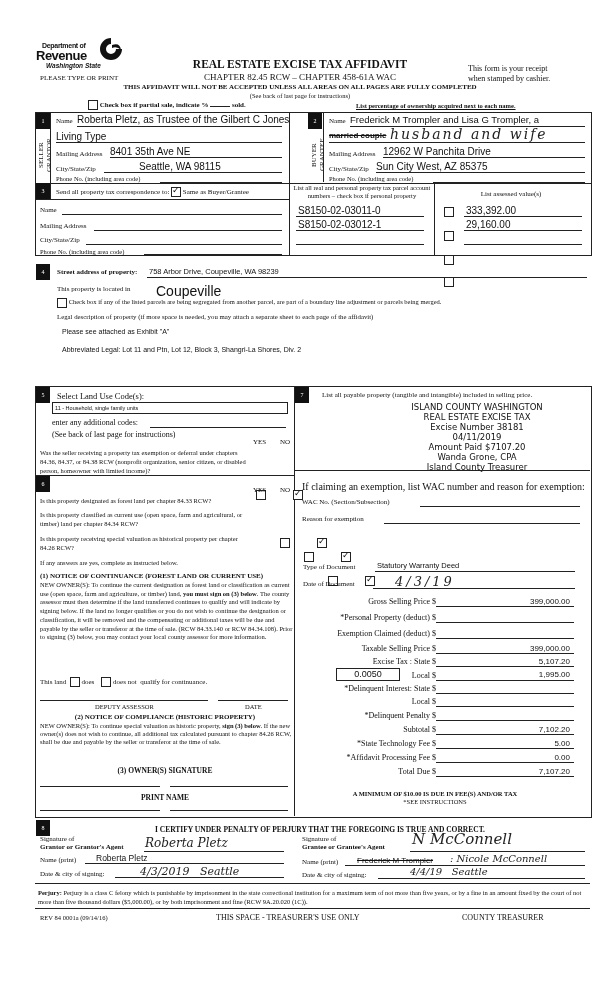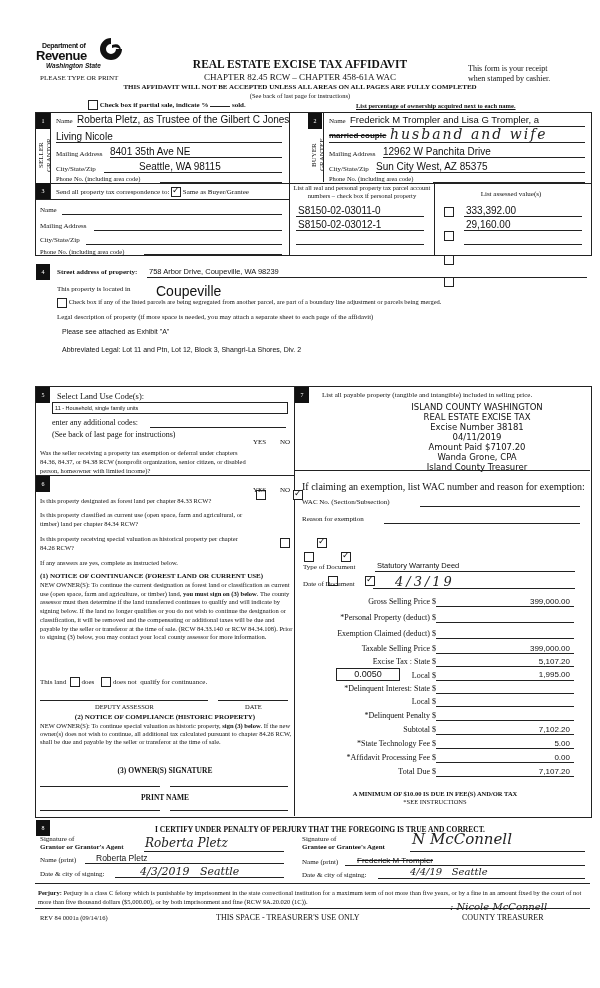--- a/index.html
+++ b/index.html
@@ -60,21 +60,21 @@
 <div class="secnum" style="left:36px;top:113px;">1</div>
 <div class="abs" style="left:50px;top:129px;width:1px;height:53px;background:#222;"></div>
 <div class="vert" style="left:37px;top:132px;width:14px;height:46px;">
   <span>SELLER</span><br><span>GRANTOR</span>
 </div>
 <div class="abs" style="left:50px;top:112px;width:1px;height:70px;background:#222;"></div>
 
 <div class="abs" style="left:56px;top:117px;font-size:7px;">Name</div>
 <div class="abs fill" style="left:77px;top:114px;">Roberta Pletz, as Trustee of the Gilbert C Jones</div>
 <div class="line" style="left:77px;top:126px;width:205px;"></div>
-<div class="abs fill" style="left:56px;top:131px;">Living Nicole</div>
+<div class="abs fill" style="left:56px;top:131px;">Living Type</div>
 <div class="line" style="left:56px;top:142px;width:226px;"></div>
 <div class="abs" style="left:56px;top:150px;font-size:7px;">Mailing Address</div>
 <div class="abs fill" style="left:110px;top:146px;">8401 35th Ave NE</div>
 <div class="line" style="left:110px;top:157px;width:172px;"></div>
 <div class="abs" style="left:56px;top:165px;font-size:7px;">City/State/Zip</div>
 <div class="abs fill" style="left:104px;top:161px;margin-left:35px;">Seattle, WA 98115</div>
 <div class="line" style="left:104px;top:172px;width:178px;"></div>
 <div class="abs" style="left:56px;top:175px;font-size:6.5px;">Phone No. (including area code)</div>
 <div class="line" style="left:160px;top:182px;width:122px;"></div>
 
@@ -317,21 +317,21 @@
 <div class="line" style="left:115px;top:877px;width:169px;"></div>
 
 <div class="abs" style="left:302px;top:835px;font-size:7px;line-height:8px;">
   <div>Signature of</div>
   <div class="b">Grantee or Grantee's Agent</div>
 </div>
 <div class="abs hand" style="left:412px;top:830px;font-size:15px;">N McConnell</div>
 <div class="line" style="left:410px;top:851px;width:175px;"></div>
 <div class="abs" style="left:302px;top:858px;font-size:7px;">Name (print)</div>
 <div class="abs sans" style="left:357px;top:856px;font-size:8px;text-decoration:line-through;">Frederick M Trompler</div>
-<div class="abs hand" style="left:450px;top:853px;font-size:10px;margin-top:48px;">: Nicole McConnell</div>
+<div class="abs hand" style="left:450px;top:853px;font-size:10px;">: Nicole McConnell</div>
 <div class="line" style="left:345px;top:865px;width:240px;"></div>
 <div class="abs" style="left:302px;top:871px;font-size:7px;">Date &amp; city of signing:</div>
 <div class="abs hand" style="left:410px;top:866px;font-size:10px;white-space:pre;">4/4/19   Seattle</div>
 <div class="line" style="left:378px;top:878px;width:207px;"></div>
 <div class="abs" style="left:35px;top:883px;width:555px;height:1px;background:#222;"></div>
 
 
 <div class="abs" style="left:38px;top:888px;width:552px;font-size:6.5px;line-height:9px;">
   <b>Perjury:</b><span> Perjury is a class C felony which is punishable by imprisonment in the state correctional institution for a maximum term of not more than five years, or by a fine in an amount fixed by the court of not more than five thousand dollars ($5,000.00), or by both imprisonment and fine (RCW 9A.20.020 (1C)).</span>
 </div>

